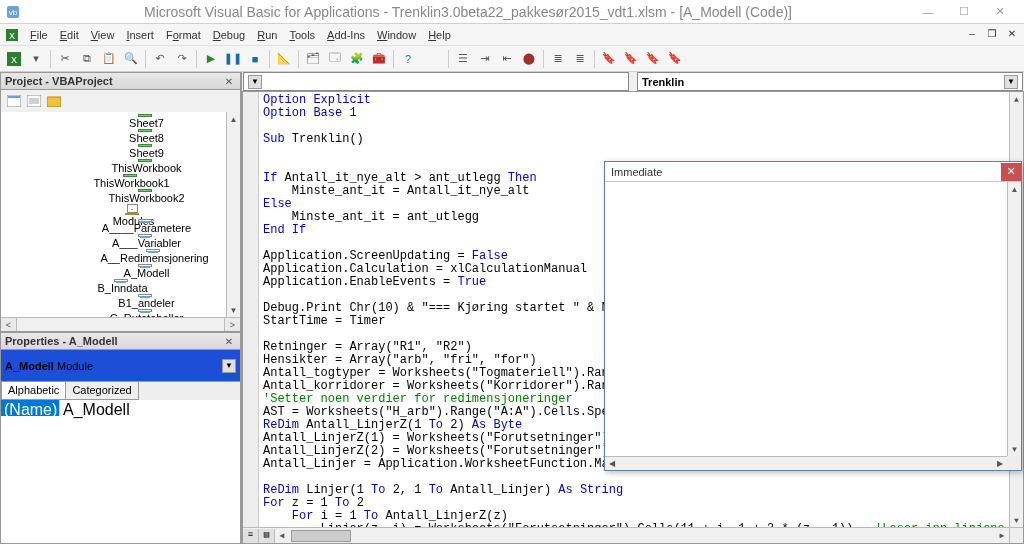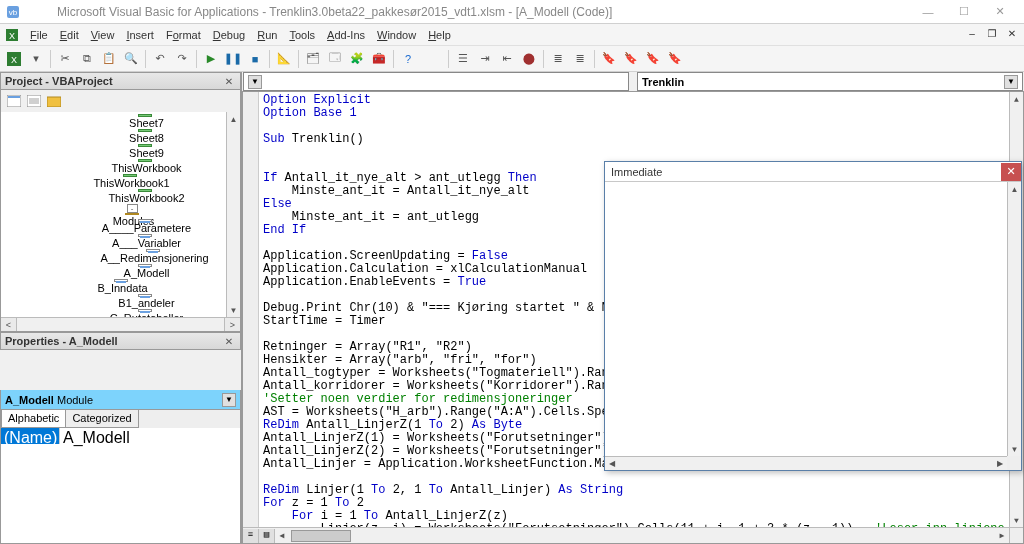--- a/index.html
+++ b/index.html
@@ -1,21 +1,21 @@
 <!DOCTYPE html>
 <html><head>
 <meta charset="utf-8">
 <style>
 * { margin: 0; padding: 0; box-sizing: border-box; }
 body { font-family: "Segoe UI", Tahoma, sans-serif; font-size: 11px; background: #f0f0f0; width: 1024px; height: 544px; overflow: hidden; position: relative; }
 
 
 .titlebar { height: 24px; background: #fff; display: flex; align-items: center; padding: 0 6px; border-bottom: 1px solid #d0d0d0; gap: 31px; }
 .titlebar .app-icon { width: 14px; height: 14px; margin-right: 6px; display: inline-flex; align-items: center; justify-content: center; }
-.titlebar .title-text { color: #888; font-size: 12px; flex: 1; }
+.titlebar .title-text { color: #888; font-size: 14px; flex: 1; text-align: center; }
 .titlebar .win-controls { display: flex; gap: 0; }
 .titlebar .win-btn { width: 36px; height: 20px; display: flex; align-items: center; justify-content: center; color: #999; font-size: 11px; }
 
 
 .menubar { height: 22px; background: #f5f5f5; display: flex; align-items: center; padding: 0 4px; border-bottom: 1px solid #e0e0e0; position: relative; }
 .menubar .doc-icon { width: 16px; height: 16px; margin-right: 4px; display: inline-block; }
 .menubar .menu-item { padding: 2px 6px; color: #333; }
 .menubar .menu-item u { text-decoration: underline; }
 .menubar .mdi-controls { position: absolute; right: 4px; top: 2px; display: flex; gap: 4px; }
 .menubar .mdi-btn { width: 16px; height: 14px; font-size: 10px; color: #333; display: flex; align-items: center; justify-content: center; }
@@ -51,21 +51,21 @@
 .tree-item .mod-icon::after { content: ""; position: absolute; left: 1px; top: 1px; right: 1px; height: 2px; background: #6aa0e0; }
 .tree-scroll-btn { position: absolute; bottom: 0; height: 14px; display: flex; align-items: center; justify-content: center; font-size: 9px; color: #555; background: #eaeaea; border-top: 1px solid #bbb; }
 .tree .sb-left { left: 0; width: 16px; border-right: 1px solid #bbb; }
 .tree .sb-right { right: 0; width: 16px; border-left: 1px solid #bbb; }
 .tree .sb-track { left: 16px; right: 16px; bottom: 0; height: 14px; position: absolute; background: #f0f0f0; border-top: 1px solid #bbb; }
 .tree .sb-v { position: absolute; right: 0; top: 0; bottom: 14px; width: 14px; background: #f0f0f0; border-left: 1px solid #bbb; display: flex; flex-direction: column; }
 .tree .sb-v .arr { height: 14px; display: flex; align-items: center; justify-content: center; font-size: 8px; color: #555; }
 
 
 .props-panel { height: 212px; display: flex; flex-direction: column; }
-.props-select { height: 20px; border: 1px solid #999; border-top: none; background: #7dd3fc; display: flex; align-items: center; padding: 0 4px; font-size: 11px; margin-top: 40px; }
+.props-select { height: 32px; border: 1px solid #999; border-top: none; background: #1d4ed8; display: flex; align-items: center; padding: 0 4px; font-size: 11px; }
 .props-select .sel-text { flex: 1; }
 .props-select .sel-text b { font-weight: bold; }
 .props-select .sel-arrow { width: 14px; height: 14px; background: #e0e0e0; border: 1px solid #999; display: flex; align-items: center; justify-content: center; font-size: 8px; }
 .props-tabs { height: 18px; display: flex; border-left: 1px solid #999; border-right: 1px solid #999; background: #eee; }
 .props-tabs .tab { padding: 2px 6px; border: 1px solid #999; border-top: none; background: #fff; font-size: 11px; margin-right: -1px; }
 .props-tabs .tab.inactive { background: #eee; }
 .props-grid { flex: 1; background: #fff; border: 1px solid #999; border-top: none; font-size: 16px; }
 .props-row { display: flex; height: 16px; }
 .props-row .pname { width: 58px; background: #0078d7; color: #fff; padding: 1px 3px; }
 .props-row .pval { flex: 1; padding: 1px 3px; border-left: 1px solid #ccc; }

